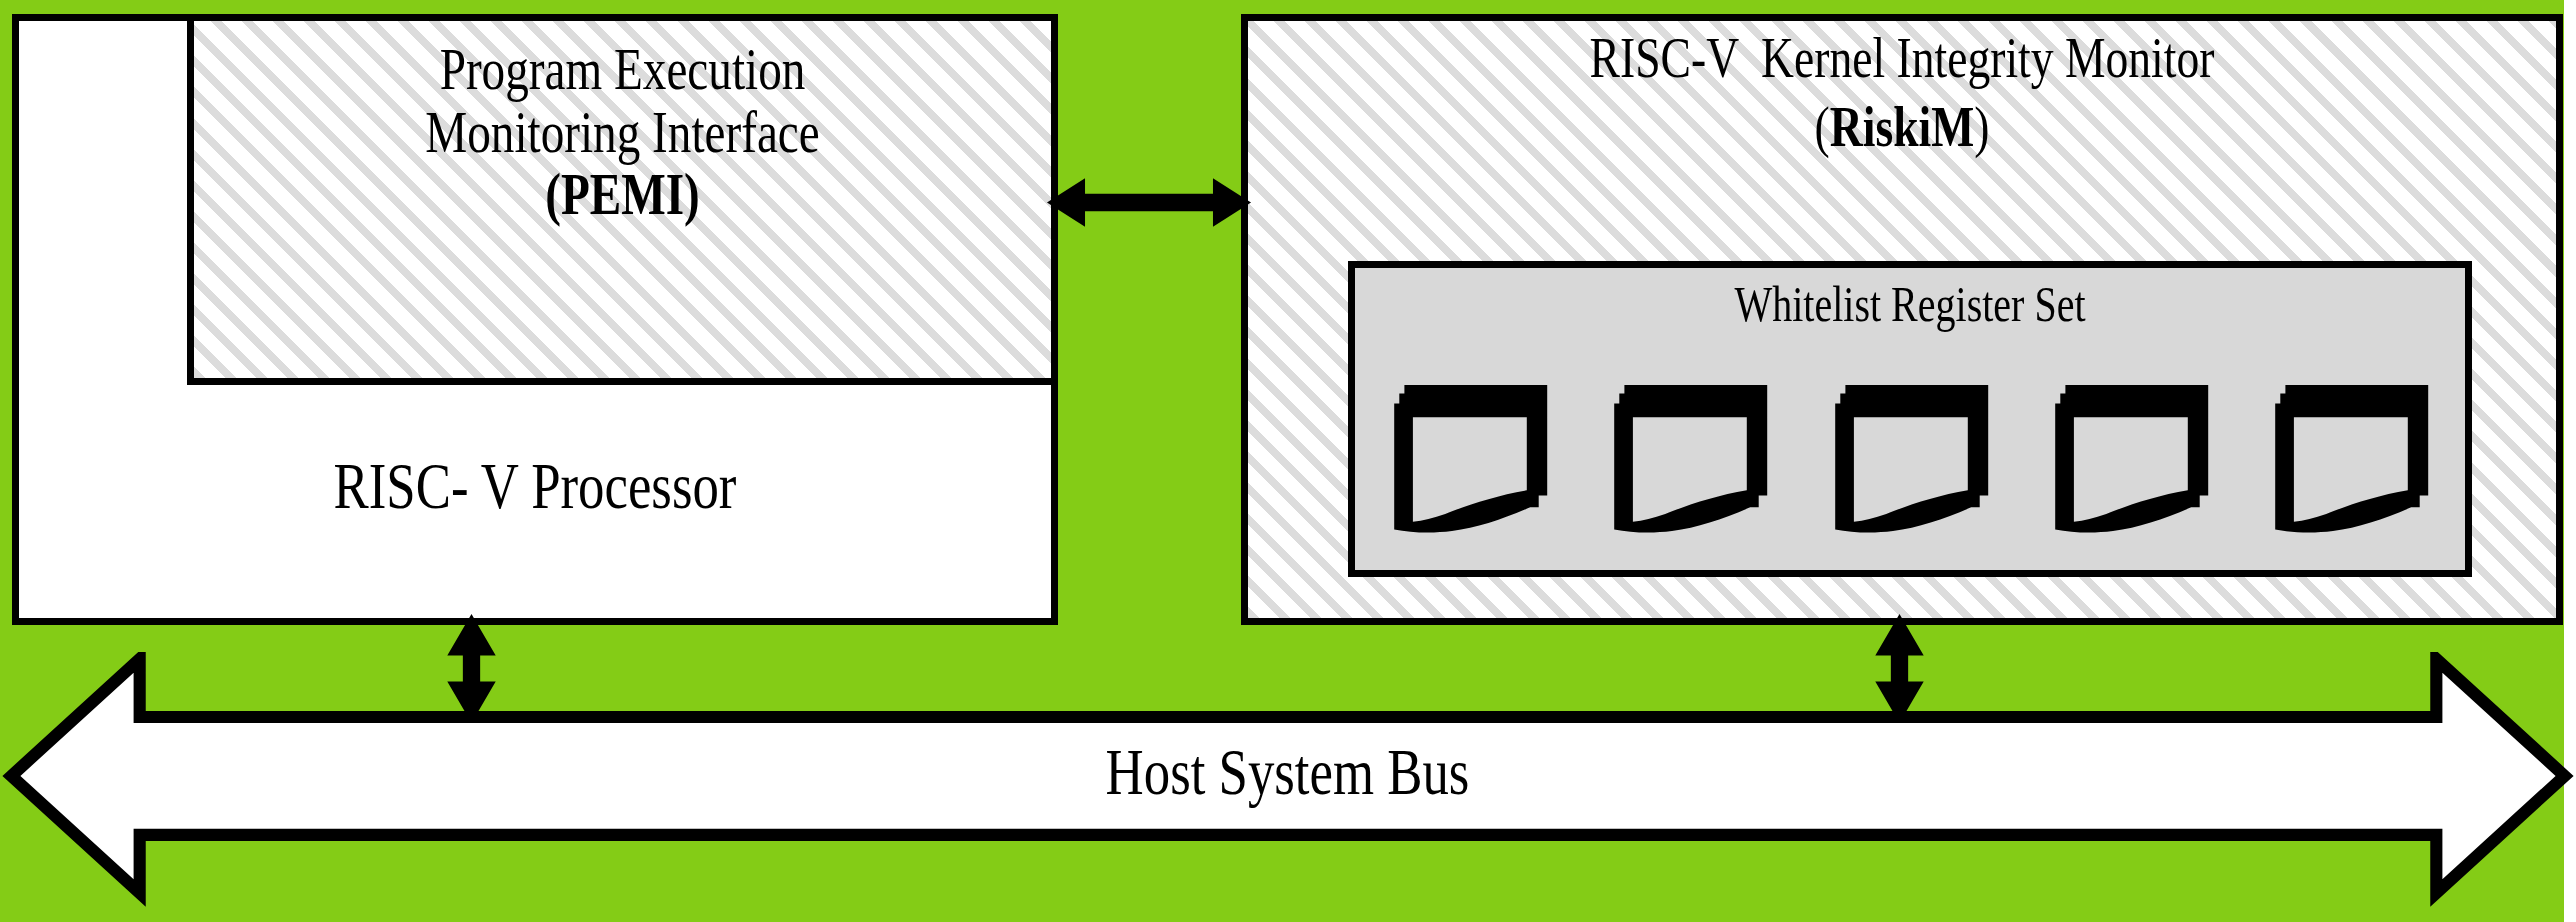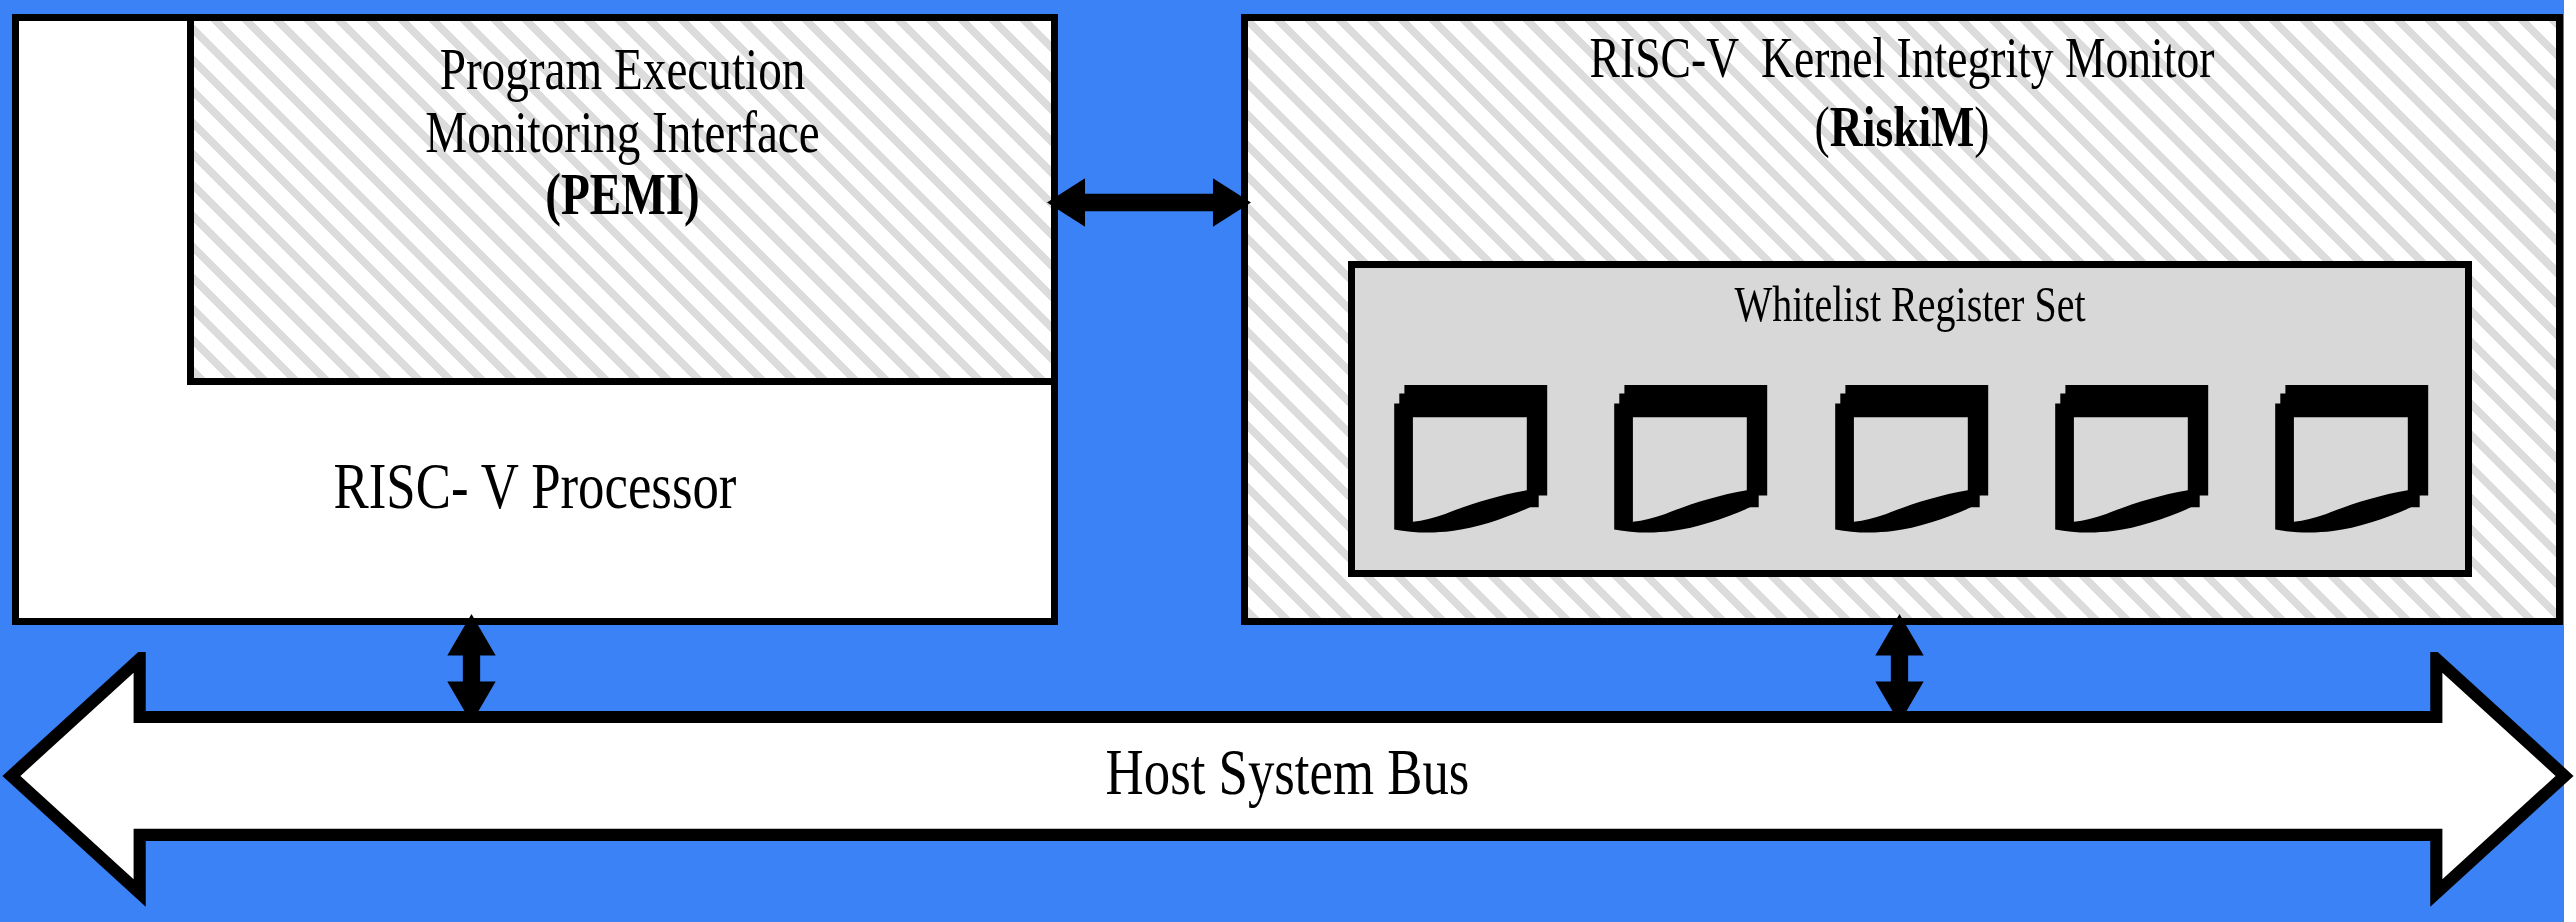--- a/index.html
+++ b/index.html
@@ -10,21 +10,21 @@
   body {
     width: 2576px;
     height: 923px;
     font-family: "Liberation Serif", "DejaVu Serif", serif;
     overflow: hidden;
   }
   #stage {
     position: relative;
     width: 2564px;
     height: 923px;
-    background: #3b82f6;
+    background: #84cc16;
   }
 
   
   .hatched {
     background-color: #ffffff;
     background-image: repeating-linear-gradient(
         45deg,
         #dcdcdc 0px,
         #dcdcdc 7.8px,
         #ffffff 7.8px,

